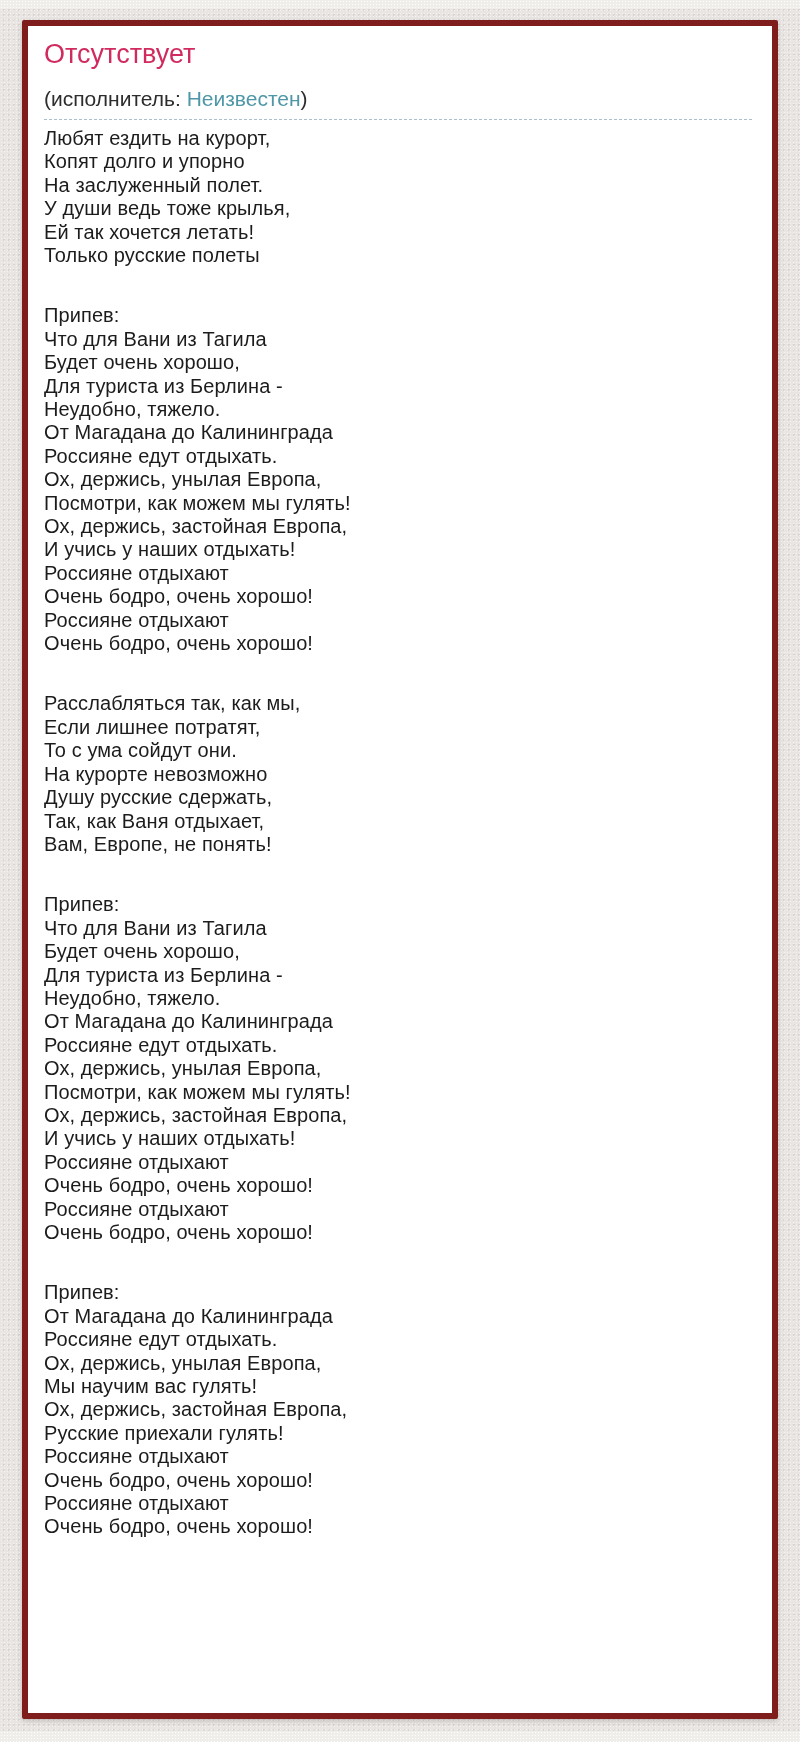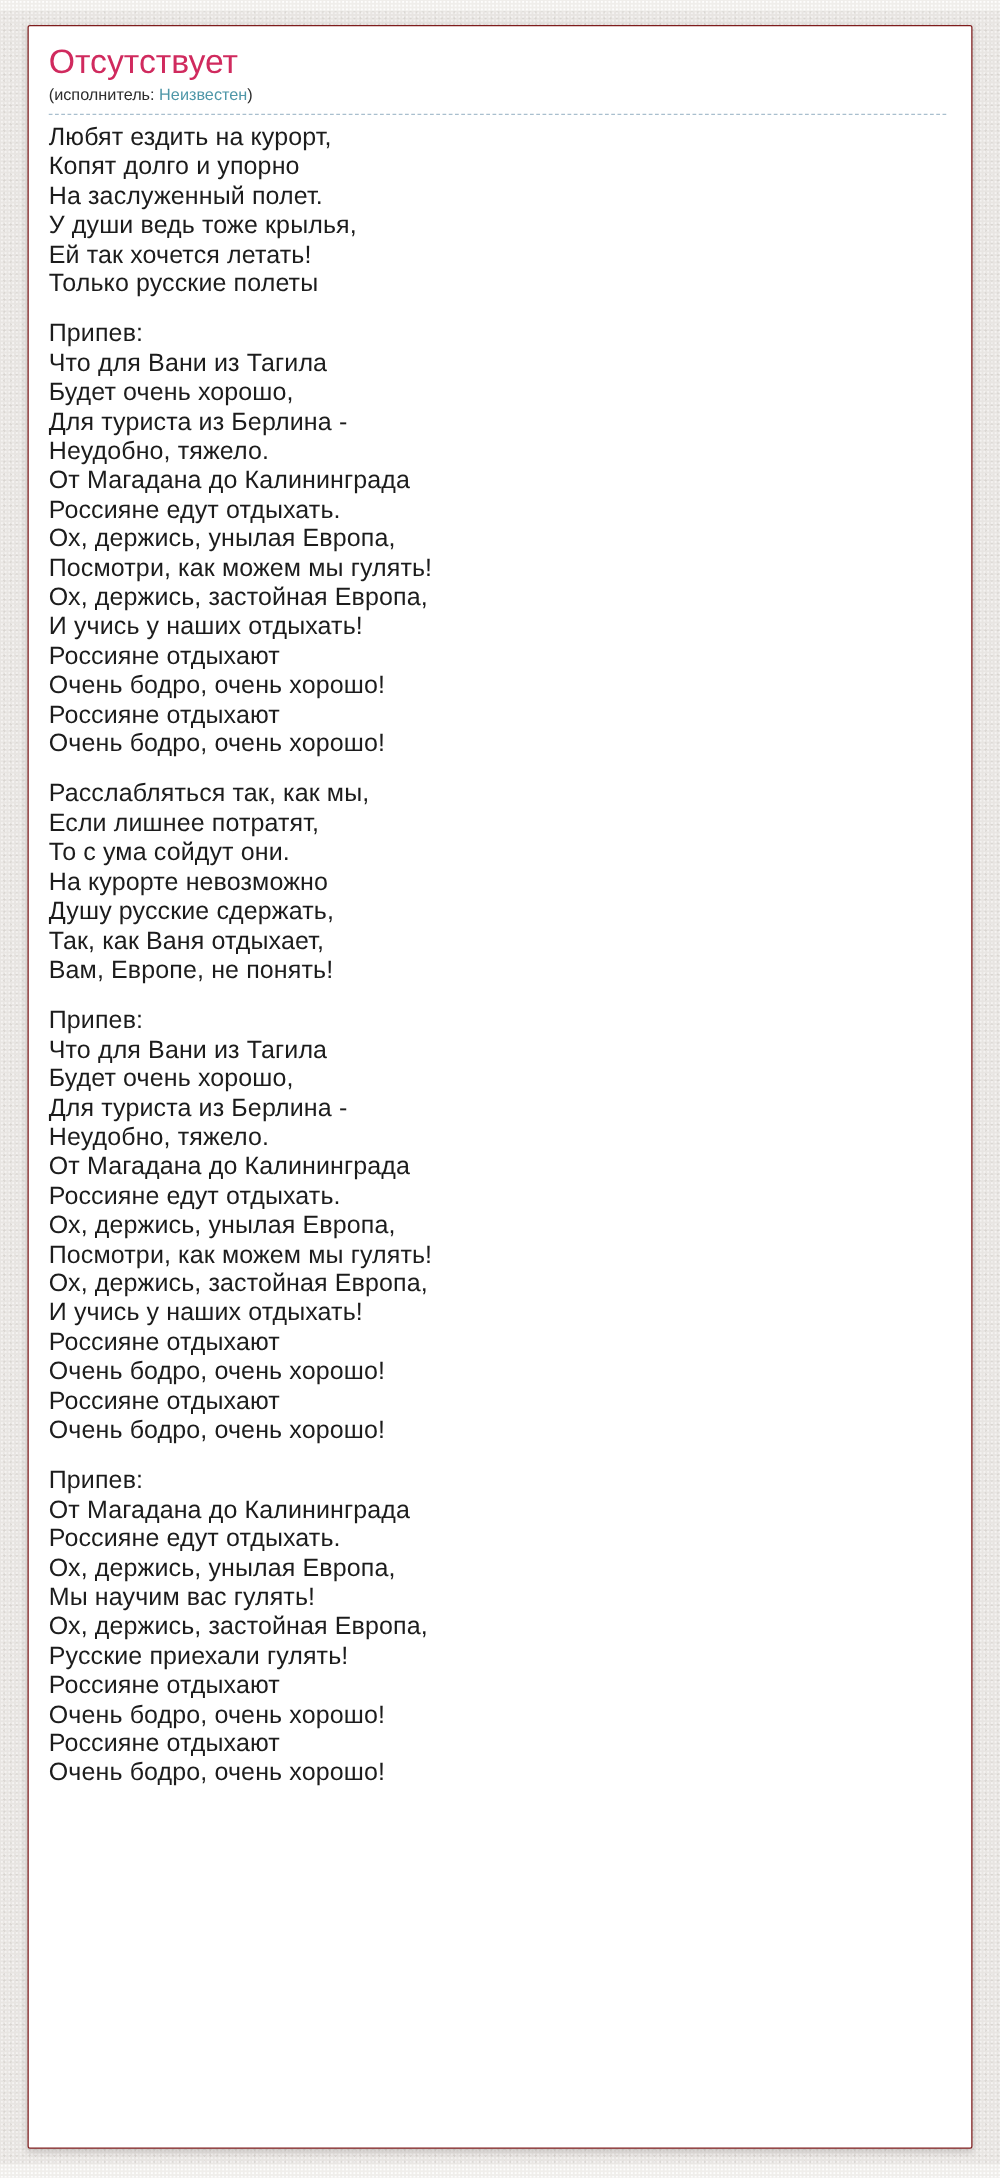--- a/index.html
+++ b/index.html
@@ -26,42 +26,43 @@
     position:absolute;left:0;width:800px;height:9px;
     background-color:#f0eeeb;
     background-image:radial-gradient(rgba(255,255,255,.9) 1px, transparent 1px);
     background-size:3px 3px;
   }
   .texture-strip.top{top:0;}
   .texture-strip.bottom{top:1731px;height:11px;}
   .card{
     position:absolute;left:22px;top:20px;width:756px;height:1699px;
     background:var(--color-card_bg);
-    border:1px solid #7f1d1d;border-radius:2px;
+    border:6px solid #7f1d1d;border-radius:2px;
     box-shadow:0 2px 5px rgba(90,85,80,.25);
     padding:14px 20px 0 16px;
   }
   .song-title{
     margin:0;font-size:27px;font-weight:400;line-height:1.1;
     color:var(--color-title);
   }
   .artist-line{
-    font-size:13px;color:#2d2d2d;line-height:1.25;
+    font-size:21px;color:#2d2d2d;line-height:1.25;
     padding:3px 0 7px 0;
     border-bottom:1px dashed var(--color-separator);
+    margin-top:13px;
   }
   .artist-line a{
     color:var(--color-artist_link);text-decoration:none;cursor:pointer;
   }
   .lyrics{
     margin-top:7px;
     font-size:20px;line-height:23.4px;letter-spacing:.1px;
     color:var(--color-text);
   }
-  .stanza + .stanza{margin-top:17px;}
+  .stanza + .stanza{margin-top:37px;}
 </style>
 </head>
 <body>
 
 <div class="texture-strip top"></div>
 <div class="texture-strip bottom"></div>
 
 <div class="card">
   <h1 class="song-title">Отсутствует</h1>
   <div class="artist-line"><span>(исполнитель: </span><a href="#">Неизвестен</a><span>)</span></div>

